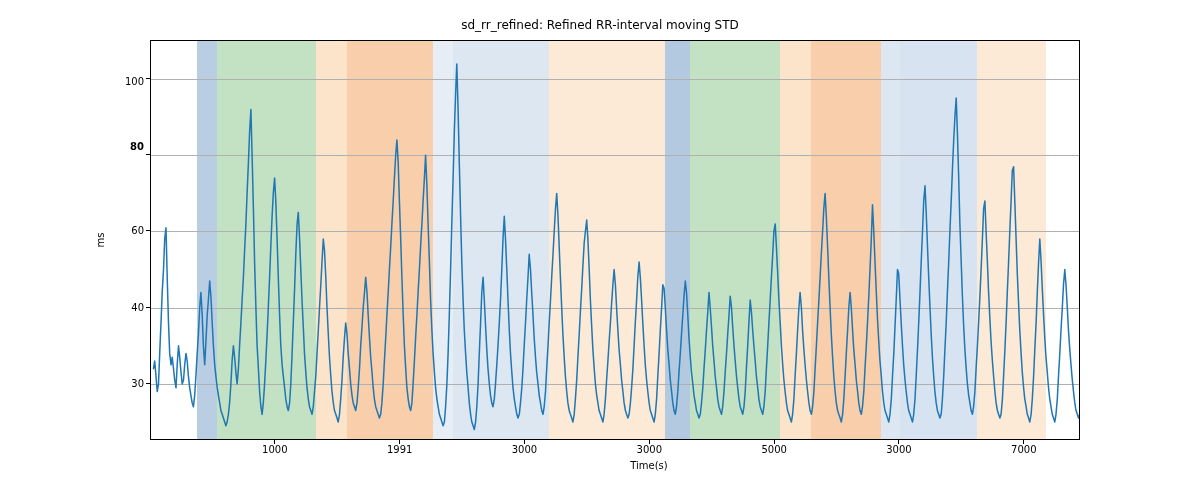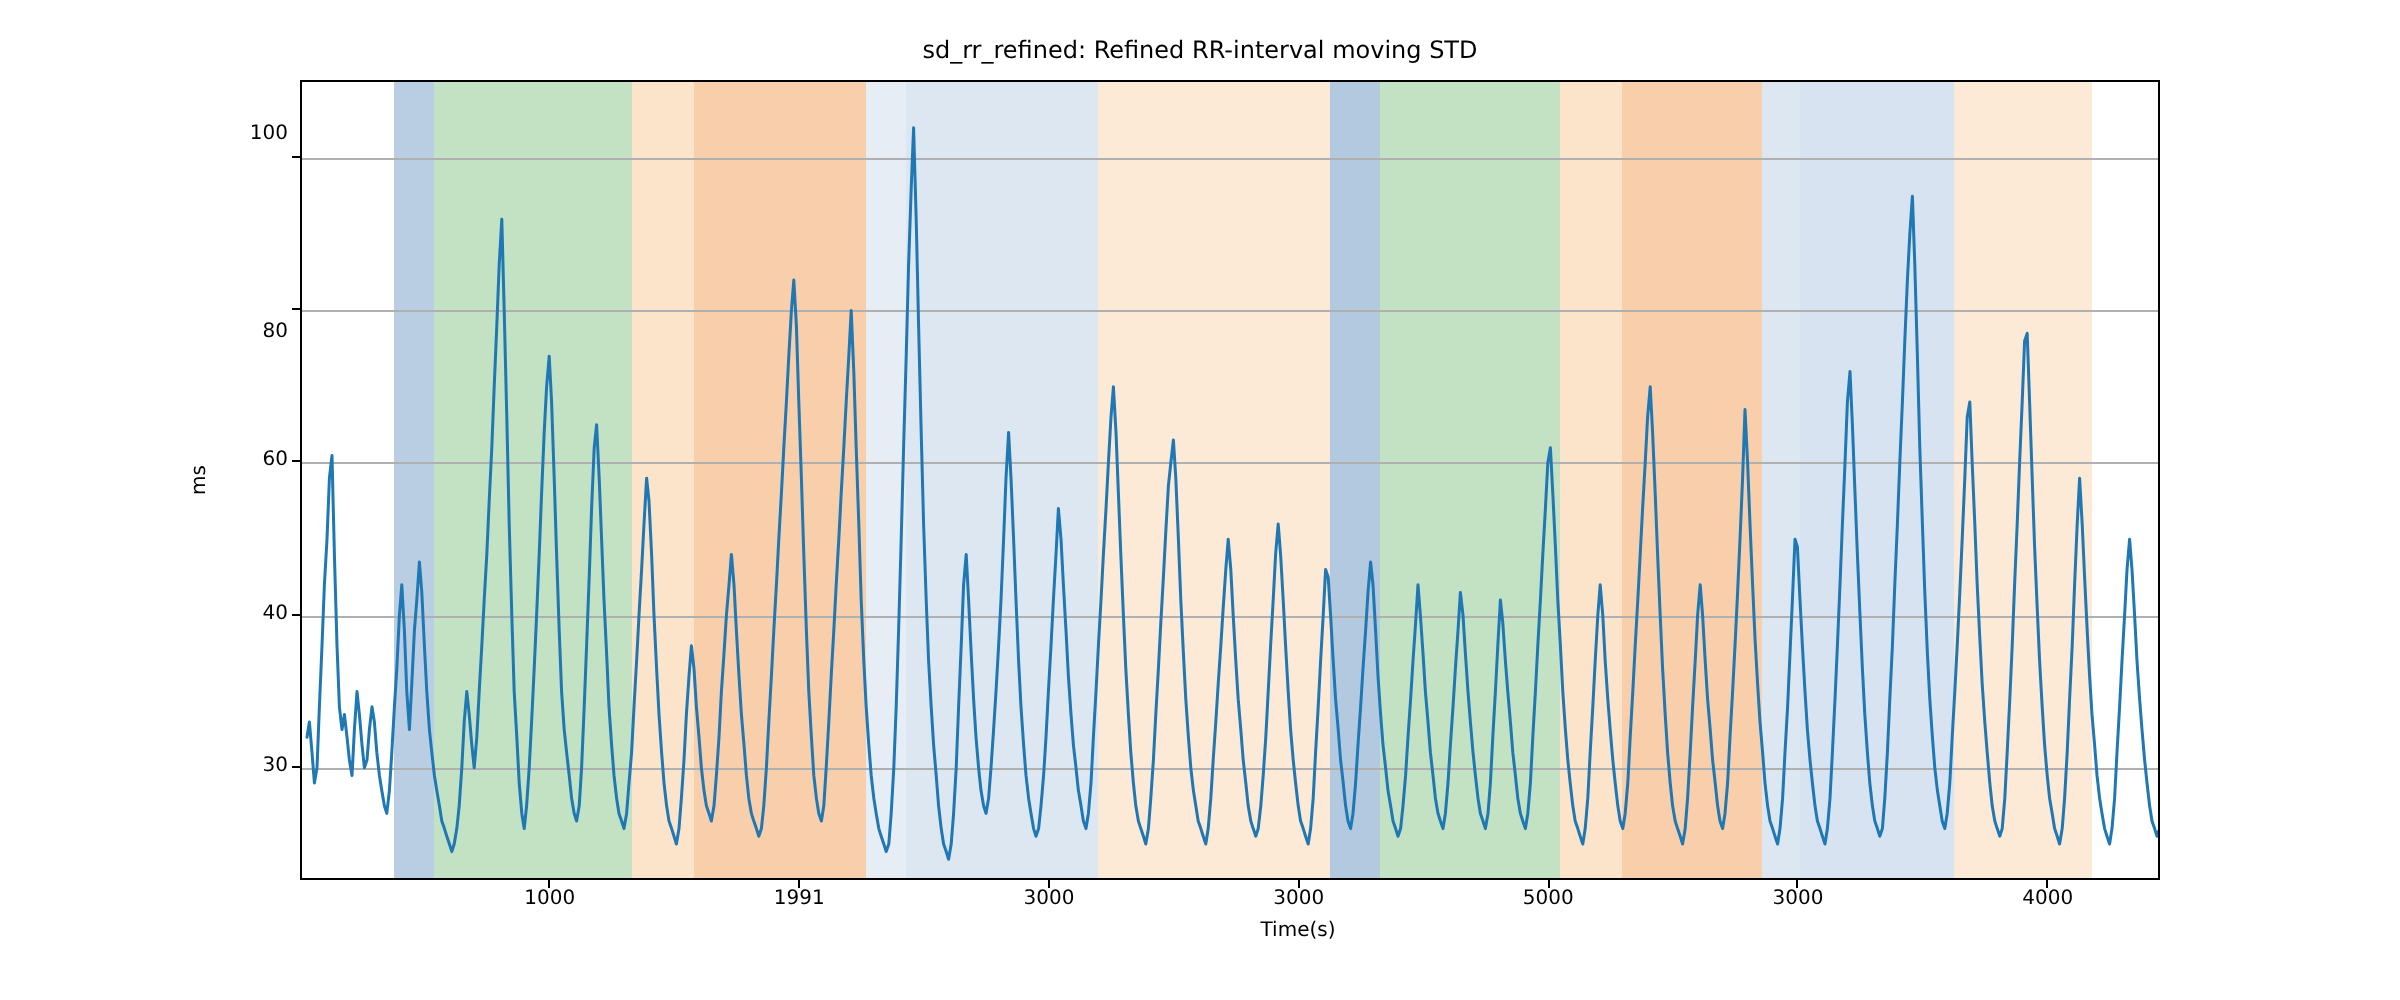--- a/index.html
+++ b/index.html
@@ -123,31 +123,31 @@
       <polyline id="series-path" fill="none" stroke-width="1.5" stroke-linejoin="round" stroke-linecap="round" points="2.5,327.6 3.7,320.0 5.0,335.2 6.2,350.5 7.5,342.9 8.7,312.4 10.0,281.9 11.2,251.4 12.5,228.6 13.7,198.1 15.0,186.7 16.2,236.2 17.5,281.9 18.7,312.4 20.0,323.8 21.2,316.2 22.5,327.6 23.7,339.0 25.0,346.7 26.2,323.8 27.5,304.8 28.7,316.2 30.0,331.4 31.2,342.9 32.5,339.0 33.7,323.8 35.0,312.4 36.2,320.0 37.4,335.2 38.7,346.7 39.9,354.3 41.2,361.9 42.4,365.7 43.7,354.3 44.9,335.2 46.2,312.4 47.4,293.3 48.7,266.7 49.9,251.4 51.2,274.3 52.4,304.8 53.7,323.8 54.9,301.0 56.2,274.3 57.4,259.0 58.7,240.0 59.9,255.2 61.2,281.9 62.4,304.8 63.7,323.8 64.9,335.2 66.2,346.7 67.4,354.3 68.7,361.9 69.9,369.5 71.2,373.3 72.4,377.1 73.7,381.0 74.9,384.8 76.1,381.0 77.4,373.3 78.6,361.9 79.9,342.9 81.1,320.0 82.4,304.8 83.6,316.2 84.9,331.4 86.1,342.9 87.4,327.6 88.6,304.8 89.9,281.9 91.1,259.0 92.4,236.2 93.6,209.5 94.9,182.9 96.1,152.4 97.4,121.9 98.6,91.4 99.9,68.6 101.1,114.3 102.4,167.6 103.6,221.0 104.9,266.7 106.1,304.8 107.4,327.6 108.6,350.5 109.9,365.7 111.1,373.3 112.3,361.9 113.6,342.9 114.8,320.0 116.1,293.3 117.3,266.7 118.6,236.2 119.8,205.7 121.1,175.2 122.3,152.4 123.6,137.1 124.8,160.0 126.1,198.1 127.3,236.2 128.6,274.3 129.8,304.8 131.1,323.8 132.3,335.2 133.6,346.7 134.8,358.1 136.1,365.7 137.3,369.5 138.6,361.9 139.8,342.9 141.1,312.4 142.3,281.9 143.6,247.6 144.8,213.3 146.1,182.9 147.3,171.4 148.6,198.1 149.8,228.6 151.0,259.0 152.3,285.7 153.5,312.4 154.8,331.4 156.0,346.7 157.3,358.1 158.5,365.7 159.8,369.5 161.0,373.3 162.3,365.7 163.5,350.5 164.8,335.2 166.0,312.4 167.3,289.5 168.5,266.7 169.8,243.8 171.0,221.0 172.3,198.1 173.5,209.5 174.8,236.2 176.0,266.7 177.3,293.3 178.5,316.2 179.8,335.2 181.0,350.5 182.3,361.9 183.5,369.5 184.8,373.3 186.0,377.1 187.2,381.0 188.5,373.3 189.7,358.1 191.0,339.0 192.2,316.2 193.5,297.1 194.7,281.9 196.0,293.3 197.2,312.4 198.5,327.6 199.7,342.9 201.0,354.3 202.2,361.9 203.5,365.7 204.7,369.5 206.0,361.9 207.2,346.7 208.5,327.6 209.7,304.8 211.0,285.7 212.2,266.7 213.5,251.4 214.7,236.2 216.0,251.4 217.2,274.3 218.5,297.1 219.7,316.2 221.0,331.4 222.2,346.7 223.4,358.1 224.7,365.7 225.9,369.5 227.2,373.3 228.4,377.1 229.7,373.3 230.9,361.9 232.2,342.9 233.4,320.0 234.7,297.1 235.9,274.3 237.2,251.4 238.4,228.6 239.7,205.7 240.9,182.9 242.2,160.0 243.4,137.1 244.7,114.3 245.9,99.0 247.2,121.9 248.4,160.0 249.7,198.1 250.9,236.2 252.2,274.3 253.4,304.8 254.7,327.6 255.9,346.7 257.2,358.1 258.4,365.7 259.7,369.5 260.9,361.9 262.1,342.9 263.4,320.0 264.6,297.1 265.9,274.3 267.1,251.4 268.4,228.6 269.6,205.7 270.9,182.9 272.1,160.0 273.4,137.1 274.6,114.3 275.9,144.8 277.1,182.9 278.4,221.0 279.6,259.0 280.9,289.5 282.1,312.4 283.4,331.4 284.6,346.7 285.9,358.1 287.1,365.7 288.4,373.3 289.6,377.1 290.9,381.0 292.1,384.8 293.4,381.0 294.6,365.7 295.9,342.9 297.1,312.4 298.3,274.3 299.6,228.6 300.8,182.9 302.1,137.1 303.3,91.4 304.6,53.3 305.8,22.9 307.1,68.6 308.3,121.9 309.6,175.2 310.8,221.0 312.1,259.0 313.3,289.5 314.6,312.4 315.8,331.4 317.1,346.7 318.3,361.9 319.6,373.3 320.8,381.0 322.1,384.8 323.3,388.6 324.6,381.0 325.8,365.7 327.1,342.9 328.3,312.4 329.6,281.9 330.8,251.4 332.1,236.2 333.3,259.0 334.6,285.7 335.8,308.6 337.0,327.6 338.3,342.9 339.5,354.3 340.8,361.9 342.0,365.7 343.3,358.1 344.5,342.9 345.8,323.8 347.0,304.8 348.3,281.9 349.5,259.0 350.8,228.6 352.0,198.1 353.3,175.2 354.5,198.1 355.8,228.6 357.0,259.0 358.3,289.5 359.5,312.4 360.8,331.4 362.0,346.7 363.3,358.1 364.5,365.7 365.8,373.3 367.0,377.1 368.3,373.3 369.5,361.9 370.8,346.7 372.0,327.6 373.2,304.8 374.5,281.9 375.7,259.0 377.0,236.2 378.2,213.3 379.5,228.6 380.7,251.4 382.0,274.3 383.2,297.1 384.5,316.2 385.7,331.4 387.0,342.9 388.2,354.3 389.5,361.9 390.7,369.5 392.0,373.3 393.2,365.7 394.5,350.5 395.7,327.6 397.0,304.8 398.2,281.9 399.5,259.0 400.7,236.2 402.0,213.3 403.2,190.5 404.5,167.6 405.7,152.4 407.0,175.2 408.2,205.7 409.4,236.2 410.7,266.7 411.9,293.3 413.2,316.2 414.4,335.2 415.7,350.5 416.9,361.9 418.2,369.5 419.4,373.3 420.7,377.1 421.9,381.0 423.2,373.3 424.4,358.1 425.7,339.0 426.9,316.2 428.2,293.3 429.4,270.5 430.7,247.6 431.9,224.8 433.2,201.9 434.4,190.5 435.7,179.0 436.9,198.1 438.2,228.6 439.4,259.0 440.7,285.7 441.9,308.6 443.2,327.6 444.4,342.9 445.7,354.3 446.9,361.9 448.1,369.5 449.4,373.3 450.6,377.1 451.9,381.0 453.1,373.3 454.4,358.1 455.6,339.0 456.9,320.0 458.1,301.0 459.4,281.9 460.6,262.9 461.9,243.8 463.1,228.6 464.4,243.8 465.6,266.7 466.9,289.5 468.1,308.6 469.4,323.8 470.6,339.0 471.9,350.5 473.1,361.9 474.4,369.5 475.6,373.3 476.9,377.1 478.1,373.3 479.4,361.9 480.6,346.7 481.9,327.6 483.1,304.8 484.3,281.9 485.6,259.0 486.8,236.2 488.1,221.0 489.3,236.2 490.6,259.0 491.8,281.9 493.1,304.8 494.3,323.8 495.6,339.0 496.8,350.5 498.1,361.9 499.3,369.5 500.6,373.3 501.8,377.1 503.1,381.0 504.3,373.3 505.6,358.1 506.8,335.2 508.1,312.4 509.3,289.5 510.6,266.7 511.8,243.8 513.1,247.6 514.3,266.7 515.6,289.5 516.8,308.6 518.1,323.8 519.3,339.0 520.6,350.5 521.8,361.9 523.0,369.5 524.3,373.3 525.5,365.7 526.8,350.5 528.0,331.4 529.3,312.4 530.5,293.3 531.8,274.3 533.0,255.2 534.3,240.0 535.5,251.4 536.8,274.3 538.0,297.1 539.3,316.2 540.5,331.4 541.8,342.9 543.0,354.3 544.3,361.9 545.5,369.5 546.8,373.3 548.0,377.1 549.3,373.3 550.5,361.9 551.8,346.7 553.0,327.6 554.3,308.6 555.5,289.5 556.8,270.5 558.0,251.4 559.2,266.7 560.5,285.7 561.7,304.8 563.0,320.0 564.2,335.2 565.5,346.7 566.7,358.1 568.0,365.7 569.2,369.5 570.5,373.3 571.7,365.7 573.0,350.5 574.2,331.4 575.5,312.4 576.7,293.3 578.0,274.3 579.2,255.2 580.5,266.7 581.7,285.7 583.0,304.8 584.2,320.0 585.5,335.2 586.7,346.7 588.0,358.1 589.2,365.7 590.5,369.5 591.7,373.3 593.0,365.7 594.2,350.5 595.4,327.6 596.7,304.8 597.9,281.9 599.2,259.0 600.4,270.5 601.7,289.5 602.9,304.8 604.2,320.0 605.4,335.2 606.7,346.7 607.9,358.1 609.2,365.7 610.4,369.5 611.7,373.3 612.9,365.7 614.2,350.5 615.4,327.6 616.7,304.8 617.9,281.9 619.2,259.0 620.4,236.2 621.7,213.3 622.9,190.5 624.2,182.9 625.4,205.7 626.7,232.4 627.9,259.0 629.2,281.9 630.4,304.8 631.7,323.8 632.9,339.0 634.1,350.5 635.4,361.9 636.6,369.5 637.9,373.3 639.1,377.1 640.4,381.0 641.6,373.3 642.9,358.1 644.1,335.2 645.4,312.4 646.6,289.5 647.9,266.7 649.1,251.4 650.4,266.7 651.6,289.5 652.9,308.6 654.1,323.8 655.4,339.0 656.6,350.5 657.9,361.9 659.1,369.5 660.4,373.3 661.6,365.7 662.9,350.5 664.1,327.6 665.4,304.8 666.6,281.9 667.9,259.0 669.1,236.2 670.3,213.3 671.6,190.5 672.8,167.6 674.1,152.4 675.3,175.2 676.6,205.7 677.8,236.2 679.1,266.7 680.3,293.3 681.6,316.2 682.8,335.2 684.1,350.5 685.3,361.9 686.6,369.5 687.8,373.3 689.1,377.1 690.3,381.0 691.6,373.3 692.8,358.1 694.1,335.2 695.3,312.4 696.6,289.5 697.8,266.7 699.1,251.4 700.3,266.7 701.6,289.5 702.8,308.6 704.1,323.8 705.3,339.0 706.6,350.5 707.8,361.9 709.0,369.5 710.3,373.3 711.5,365.7 712.8,350.5 714.0,327.6 715.3,304.8 716.5,281.9 717.8,255.2 719.0,228.6 720.3,198.1 721.5,163.8 722.8,190.5 724.0,221.0 725.3,251.4 726.5,278.1 727.8,301.0 729.0,320.0 730.3,335.2 731.5,350.5 732.8,361.9 734.0,369.5 735.3,373.3 736.5,377.1 737.8,381.0 739.0,373.3 740.3,358.1 741.5,335.2 742.8,312.4 744.0,285.7 745.2,259.0 746.5,228.6 747.7,232.4 749.0,259.0 750.2,281.9 751.5,304.8 752.7,323.8 754.0,339.0 755.2,350.5 756.5,361.9 757.7,369.5 759.0,373.3 760.2,377.1 761.5,381.0 762.7,373.3 764.0,358.1 765.2,335.2 766.5,308.6 767.7,281.9 769.0,251.4 770.2,221.0 771.5,190.5 772.7,160.0 774.0,144.8 775.2,171.4 776.5,205.7 777.7,236.2 779.0,266.7 780.2,293.3 781.4,316.2 782.7,335.2 783.9,350.5 785.2,361.9 786.4,369.5 787.7,373.3 788.9,377.1 790.2,373.3 791.4,358.1 792.7,335.2 793.9,308.6 795.2,281.9 796.4,251.4 797.7,221.0 798.9,190.5 800.2,160.0 801.4,129.5 802.7,99.0 803.9,76.2 805.2,57.1 806.4,91.4 807.7,137.1 808.9,182.9 810.2,221.0 811.4,255.2 812.7,285.7 813.9,308.6 815.2,327.6 816.4,342.9 817.7,354.3 818.9,361.9 820.1,369.5 821.4,373.3 822.6,365.7 823.9,350.5 825.1,327.6 826.4,304.8 827.6,281.9 828.9,255.2 830.1,228.6 831.4,198.1 832.6,167.6 833.9,160.0 835.1,190.5 836.4,221.0 837.6,251.4 838.9,278.1 840.1,301.0 841.4,320.0 842.6,335.2 843.9,350.5 845.1,361.9 846.4,369.5 847.6,373.3 848.9,377.1 850.1,373.3 851.4,358.1 852.6,335.2 853.9,308.6 855.1,281.9 856.3,251.4 857.6,221.0 858.8,190.5 860.1,160.0 861.3,129.5 862.6,125.7 863.8,160.0 865.1,198.1 866.3,232.4 867.6,262.9 868.8,289.5 870.1,312.4 871.3,331.4 872.6,346.7 873.8,358.1 875.1,365.7 876.3,373.3 877.6,377.1 878.8,381.0 880.1,373.3 881.3,358.1 882.6,335.2 883.8,308.6 885.1,281.9 886.3,251.4 887.6,221.0 888.8,198.1 890.1,221.0 891.3,247.6 892.6,274.3 893.8,297.1 895.0,316.2 896.3,331.4 897.5,346.7 898.8,358.1 900.0,365.7 901.3,373.3 902.5,377.1 903.8,381.0 905.0,373.3 906.3,358.1 907.5,335.2 908.8,312.4 910.0,289.5 911.3,266.7 912.5,243.8 913.8,228.6 915.0,243.8 916.3,266.7 917.5,289.5 918.8,308.6 920.0,323.8 921.3,339.0 922.5,350.5 923.8,361.9 925.0,369.5 926.3,373.3 927.5,377.1 928.8,373.3 930.0,361.9 931.2,346.7 932.5,327.6 933.7,304.8 935.0,281.9 936.2,259.0 937.5,236.2 938.7,251.4 940.0,274.3 941.2,297.1 942.5,316.2 943.7,331.4 945.0,342.9 946.2,354.3 947.5,361.9 948.7,369.5 950.0,373.3 951.2,377.1 952.5,373.3 953.7,361.9 955.0,346.7 956.2,327.6 957.5,304.8 958.7,281.9 960.0,259.0 961.2,236.2 962.5,213.3 963.7,198.1 965.0,221.0 966.2,247.6 967.4,274.3 968.7,297.1 969.9,316.2 971.2,331.4 972.4,346.7 973.7,358.1 974.9,365.7 976.2,373.3 977.4,377.1 978.7,381.0 979.9,373.3 981.2,358.1 982.4,335.2 983.7,308.6 984.9,281.9 986.2,251.4 987.4,221.0 988.7,240.0 989.9,266.7 991.2,289.5 992.4,308.6 993.7,323.8 994.9,339.0 996.2,350.5 997.4,361.9 998.7,369.5 999.9,373.3 1001.2,377.1 1002.4,373.3 1003.7,361.9 1004.9,346.7 1006.1,327.6 1007.4,304.8 1008.6,281.9 1009.9,259.0 1011.1,240.0 1012.4,251.4 1013.6,274.3 1014.9,297.1 1016.1,316.2 1017.4,331.4 1018.6,342.9 1019.9,354.3 1021.1,361.9 1022.4,369.5 1023.6,373.3 1024.9,365.7 1026.1,350.5 1027.4,331.4 1028.6,308.6 1029.9,285.7 1031.1,262.9 1032.4,247.6 1033.6,304.8" stroke="#1f77b4"></polyline>
     </svg>
   </div>
 
 <div class="ytick-label" style="top: 382.857px;">30</div>
     <div class="tick ytick" style="top: 382.857px;"></div>
     <div class="ytick-label" style="top: 306.667px;">40</div>
     <div class="tick ytick" style="top: 306.667px;"></div>
     <div class="ytick-label" style="top: 230.476px;">60</div>
     <div class="tick ytick" style="top: 230.476px;"></div>
-    <div class="ytick-label" style="top: 166px;">80</div>
+    <div class="ytick-label" style="top: 146px; font-weight: bold;">80</div>
     <div class="tick ytick" style="top: 154.286px;"></div>
-    <div class="ytick-label" style="top: 67px;">100</div>
+    <div class="ytick-label" style="top: 81px;">100</div>
     <div class="tick ytick" style="top: 78.0952px;"></div>
     <div class="xtick-label" style="left: 274.832px;">1000</div>
     <div class="tick xtick" style="left: 274.332px;"></div>
     <div class="xtick-label" style="left: 399.664px;">1991</div>
     <div class="tick xtick" style="left: 399.164px;"></div>
     <div class="xtick-label" style="left: 524.497px;">3000</div>
     <div class="tick xtick" style="left: 523.997px;"></div>
     <div class="xtick-label" style="left: 649.329px;">3000</div>
     <div class="tick xtick" style="left: 648.829px;"></div>
     <div class="xtick-label" style="left: 774.161px;">5000</div>
     <div class="tick xtick" style="left: 773.661px;"></div>
     <div class="xtick-label" style="left: 898.993px;">3000</div>
     <div class="tick xtick" style="left: 898.493px;"></div>
-    <div class="xtick-label" style="left: 1023.83px;">4000</div>
+    <div class="xtick-label" style="left: 1023.83px;">7000</div>
     <div class="tick xtick" style="left: 1023.33px;"></div>
   </div>
 
 </body></html>

